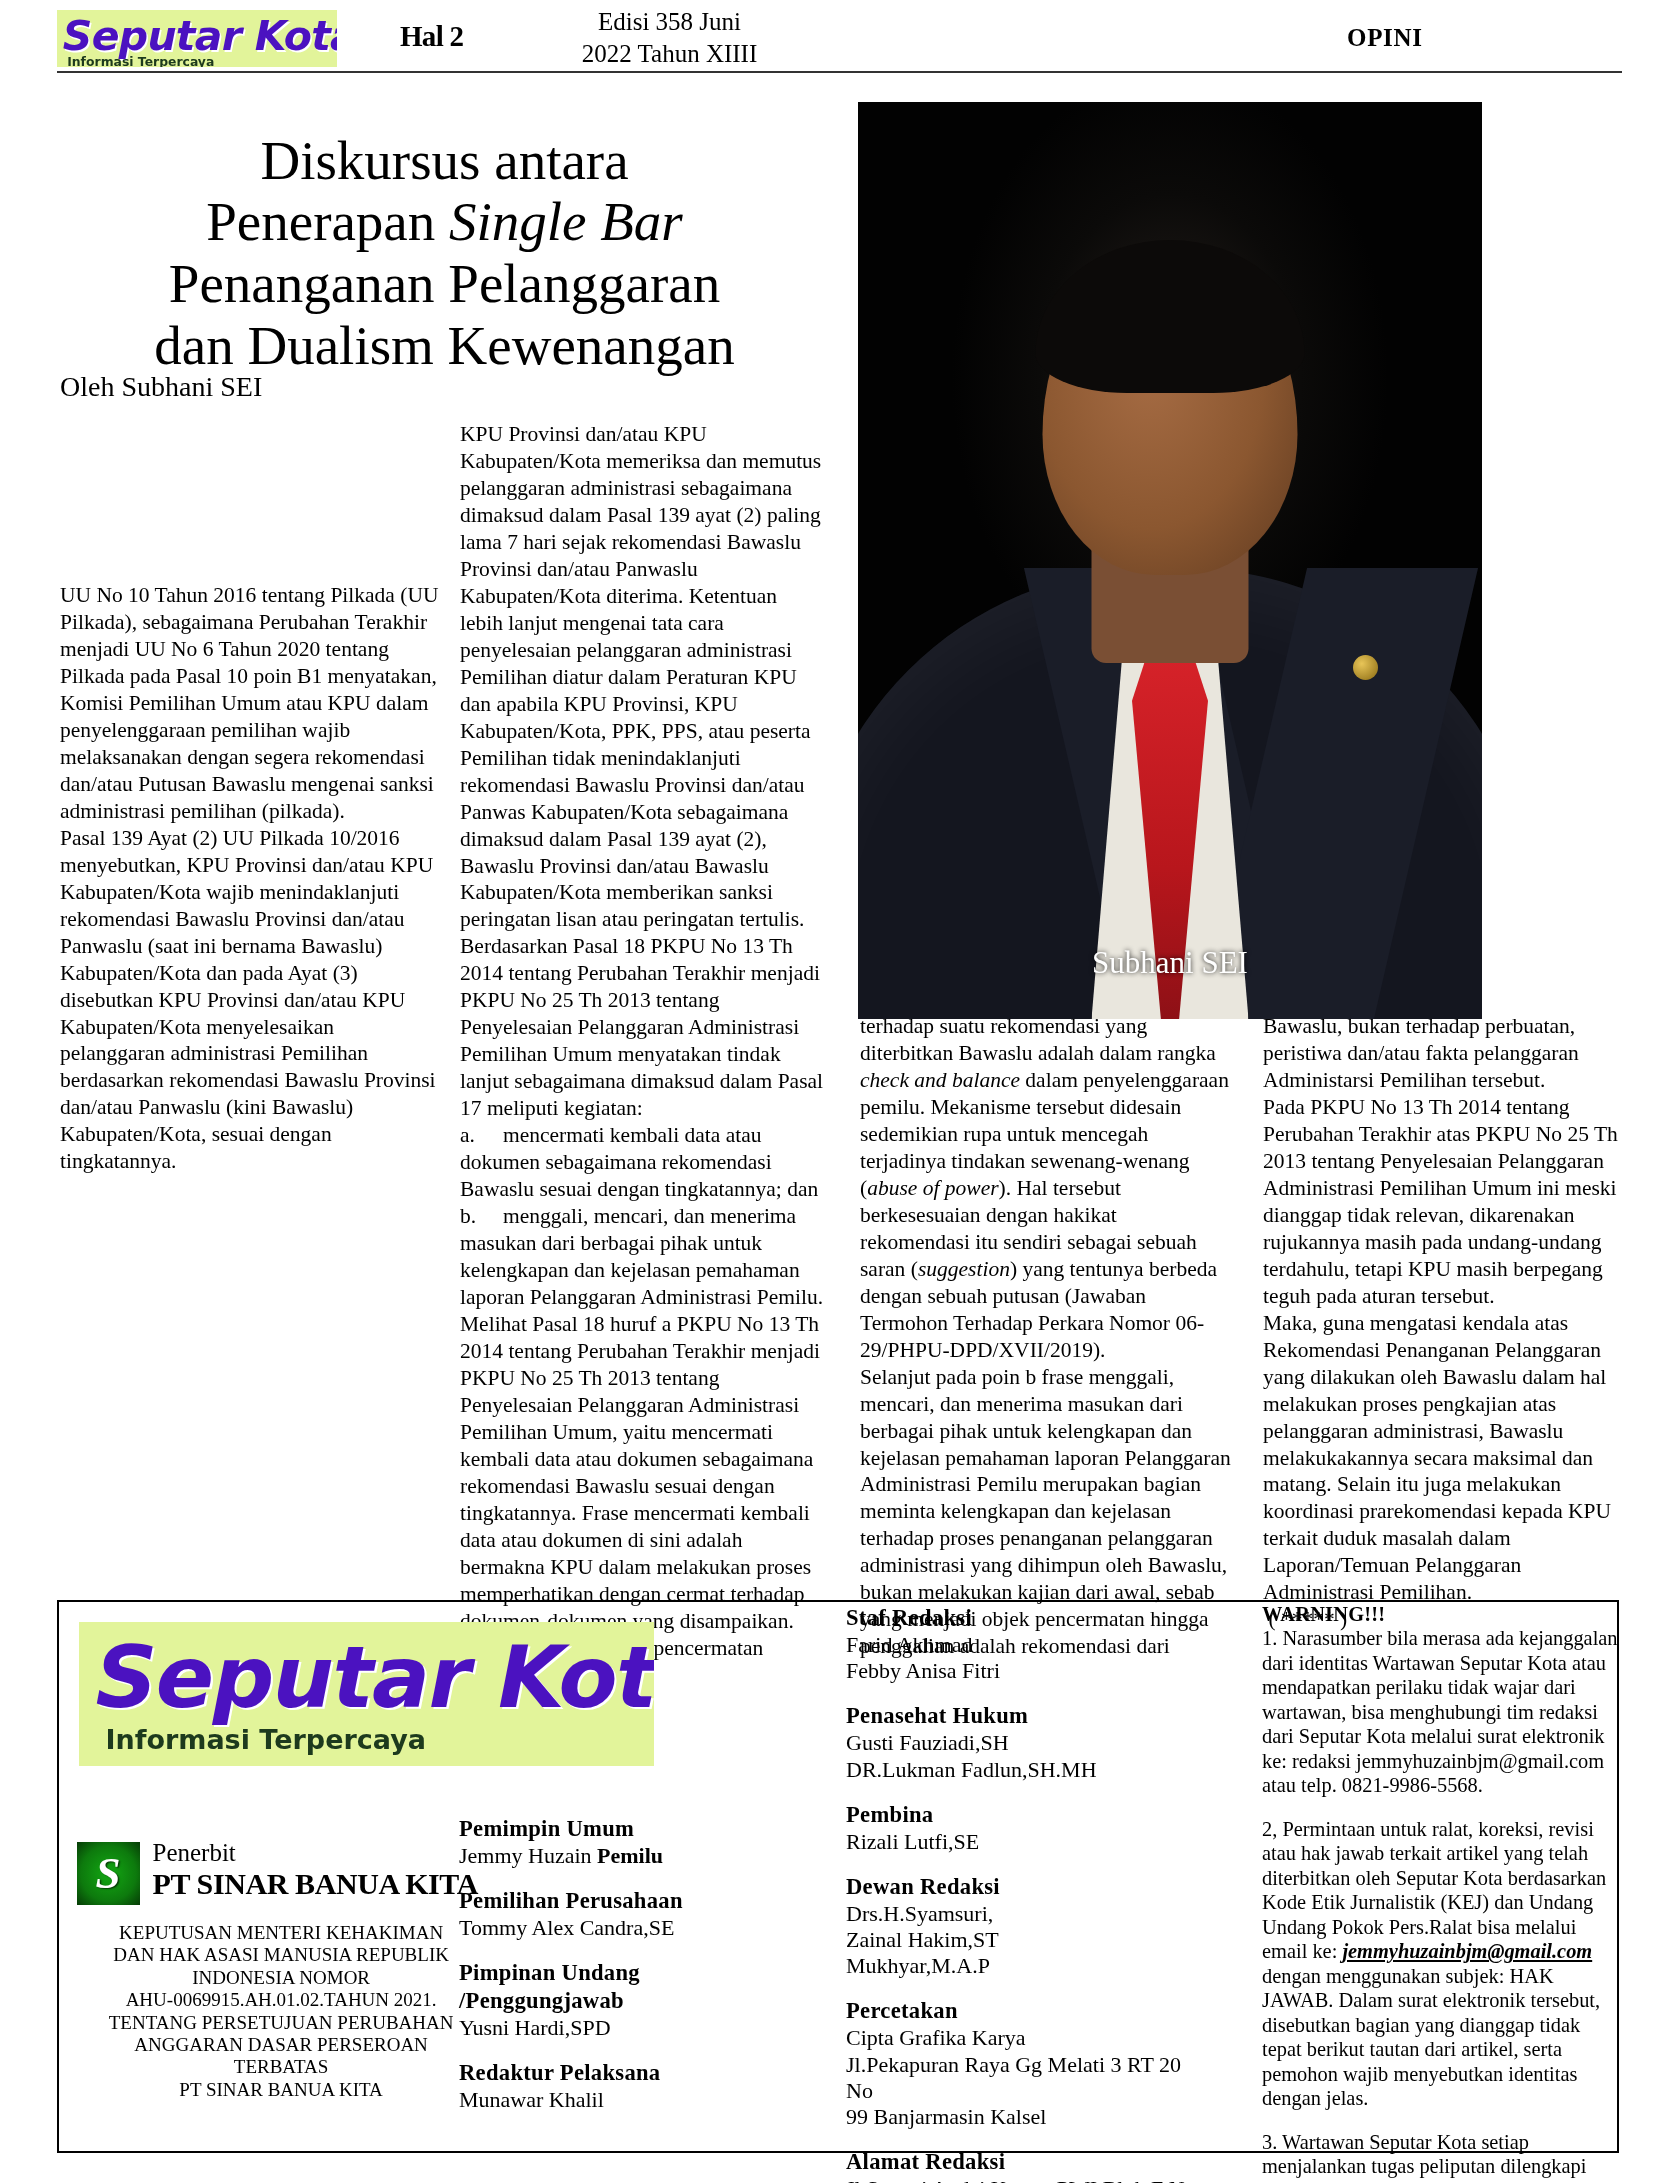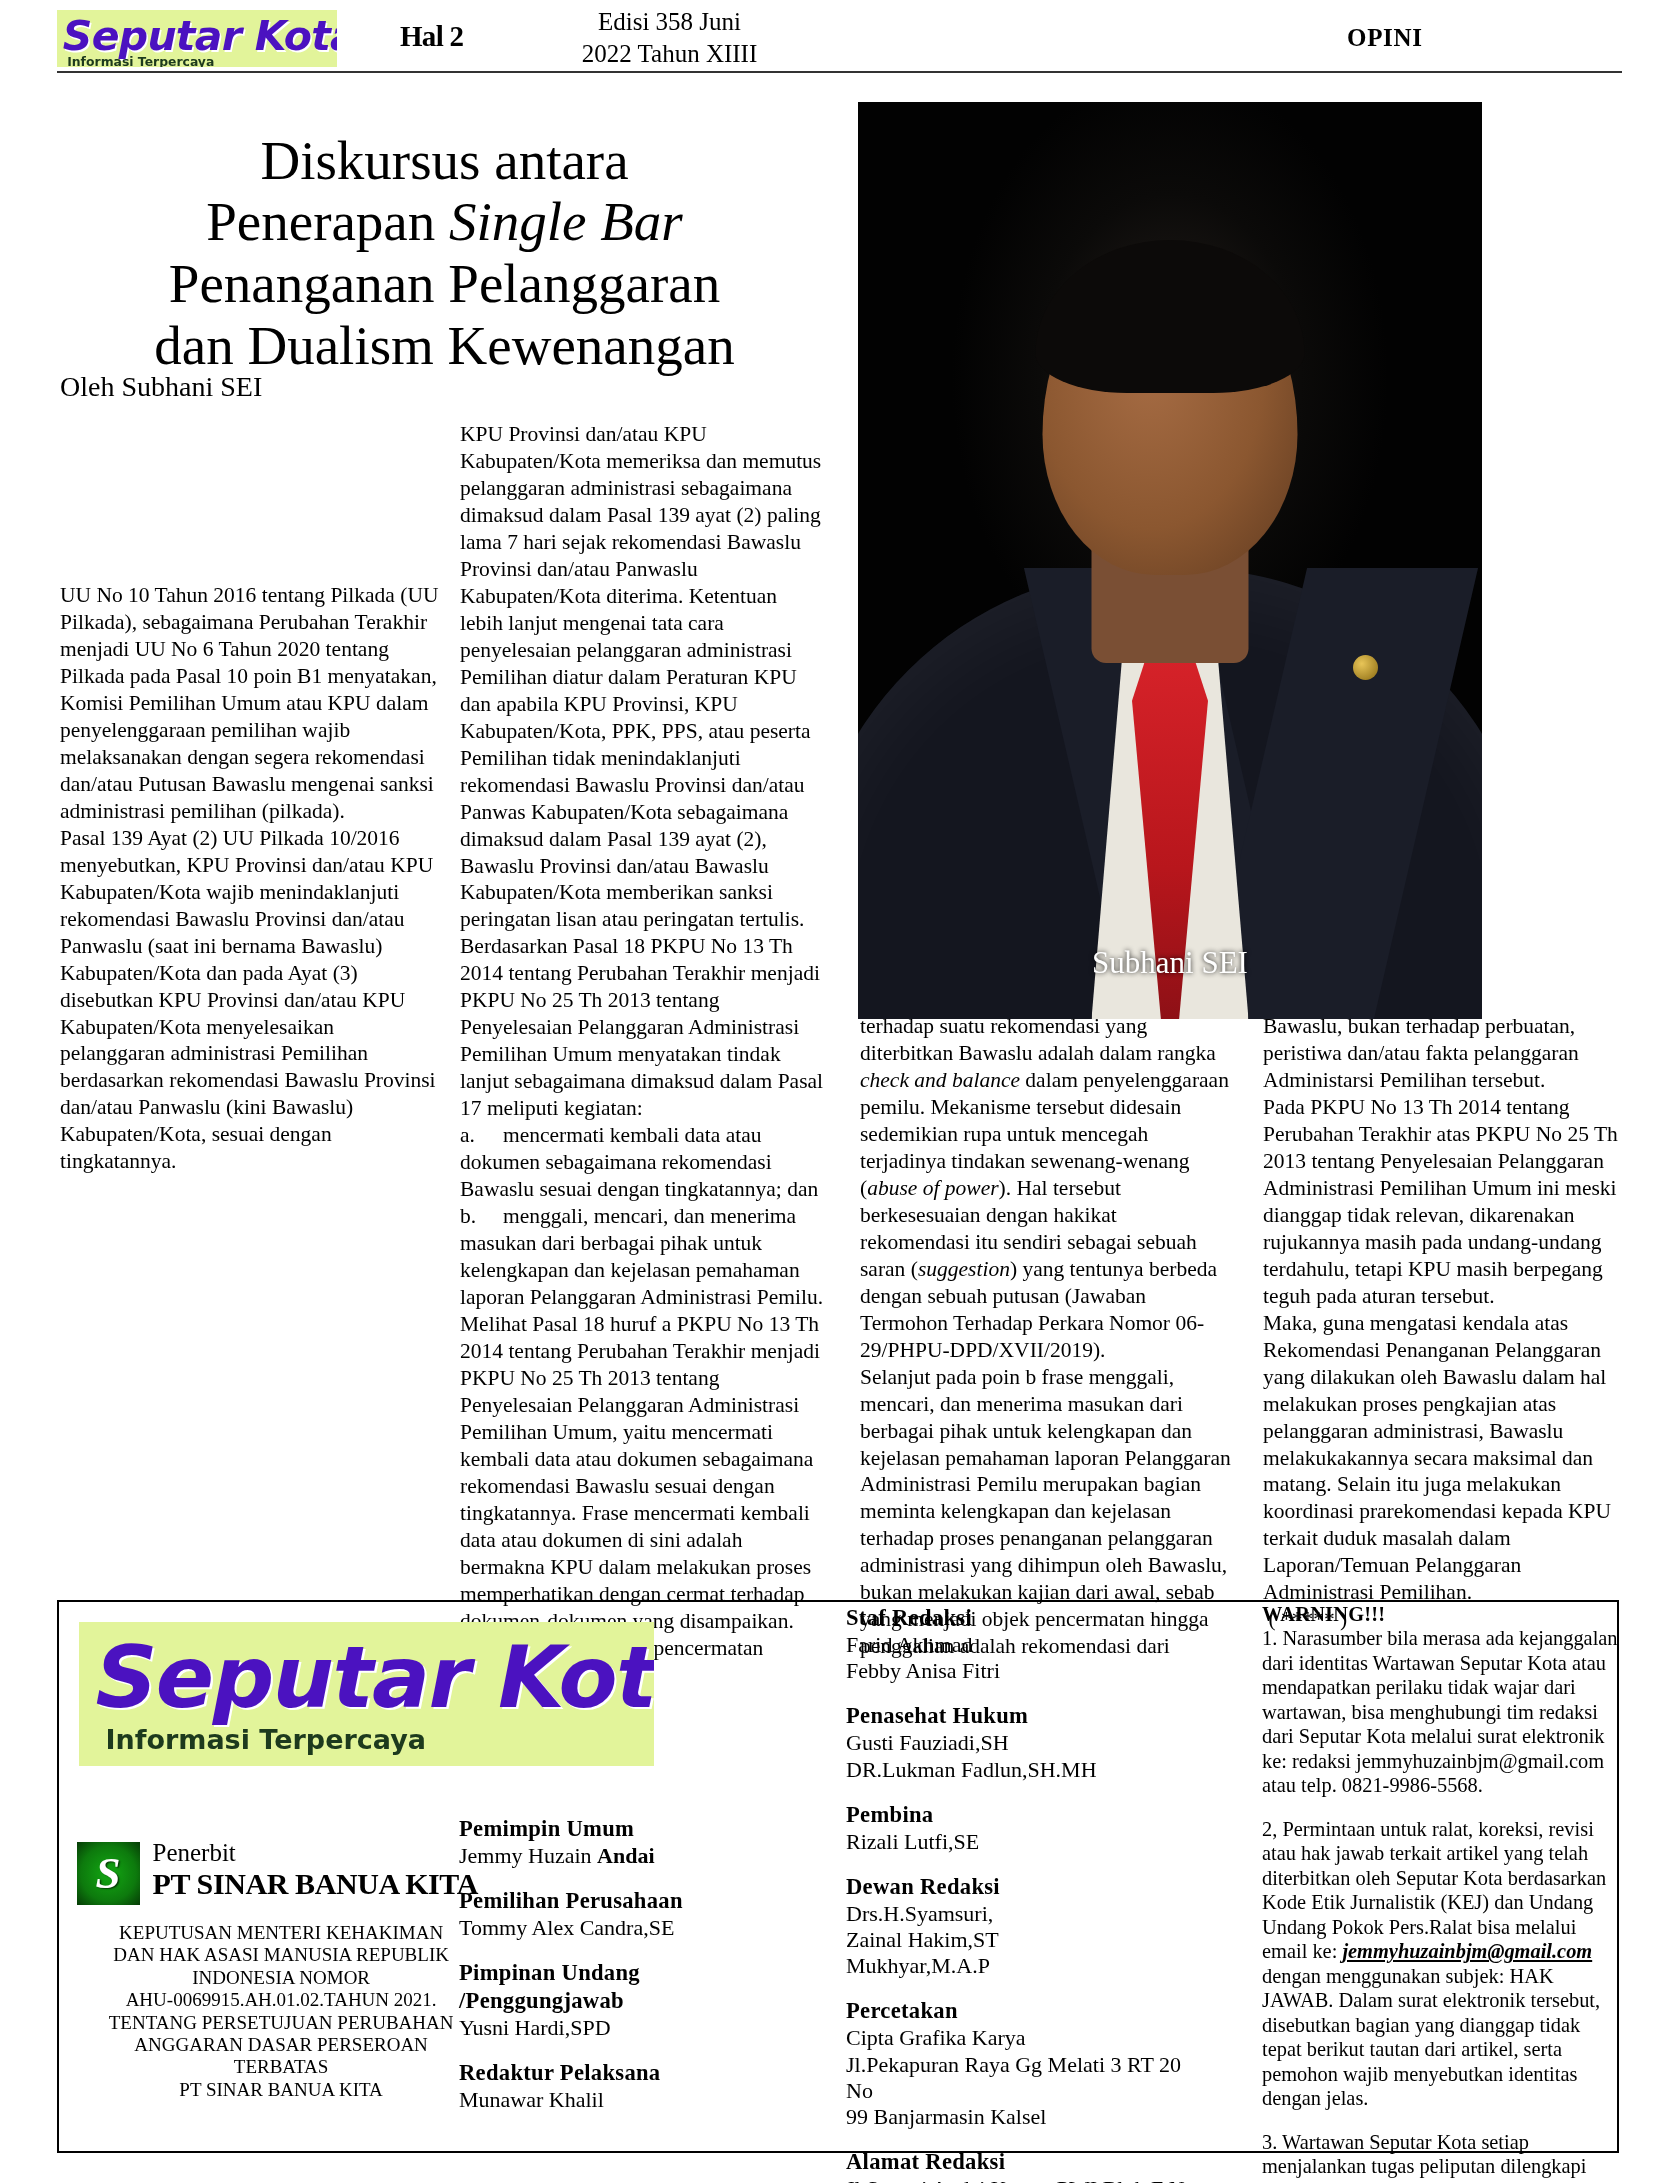--- a/index.html
+++ b/index.html
@@ -440,21 +440,21 @@
 AHU-0069915.AH.01.02.TAHUN 2021.
 TENTANG PERSETUJUAN PERUBAHAN
 ANGGARAN DASAR PERSEROAN
 TERBATAS
 PT SINAR BANUA KITA</div>
 </div>
 
 <div class="colo-col" id="colo-c2">
   <div class="staff-group">
     <div class="staff-title">Pemimpin Umum</div>
-    <div class="staff-names"><span>Jemmy Huzain </span><b>Andai</b></div>
+    <div class="staff-names"><span>Jemmy Huzain </span><b>Pemilu</b></div>
   </div>
   <div class="staff-group">
     <div class="staff-title">Pemilihan Perusahaan</div>
     <div class="staff-names">Tommy Alex Candra,SE</div>
   </div>
   <div class="staff-group">
     <div class="staff-title">Pimpinan Undang /Penggungjawab</div>
     <div class="staff-names">Yusni Hardi,SPD</div>
   </div>
   <div class="staff-group">

